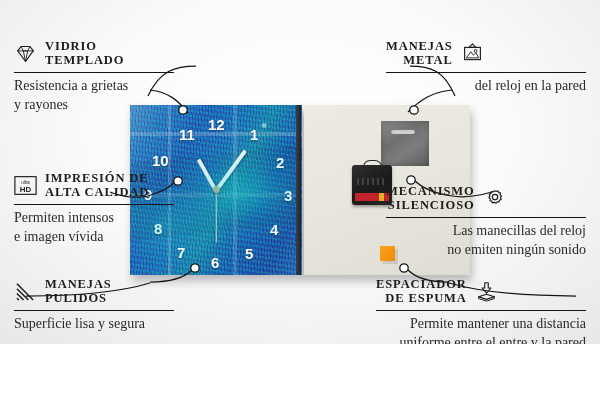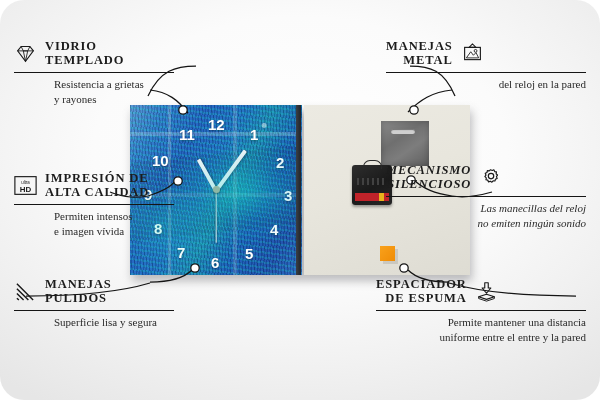--- a/index.html
+++ b/index.html
@@ -2,25 +2,24 @@
 <html><head>
 <meta charset="utf-8">
 <style>
   html,body{margin:0;padding:0;}
   body{
     width:600px;height:400px;overflow:hidden;
     font-family:"Liberation Serif", serif;
     background:#ffffff;
   }
   #stage{
-    position:relative;width:600px;height:400px;
+    position:relative;width:600px;height:344px;
     background:
       radial-gradient(ellipse 460px 300px at 50% 38%, #ffffff 0%, #fbfbfb 45%, #f1f1f1 72%, #e6e6e6 100%);
     overflow:hidden;
-    border-radius:24px;
   }
 
   
   .product{
     position:absolute;left:130px;top:105px;width:340px;height:170px;
   }
   .panel-shadow{
     position:absolute;left:2px;top:6px;width:340px;height:170px;
     background:rgba(40,40,45,.30);
     filter:blur(5px);
@@ -115,22 +114,22 @@
   .feat .head{display:flex;align-items:center;gap:8px;}
   .feat.right .head{}
   .titles{display:flex;flex-direction:column;line-height:1.08;}
   .t-line{
     font-family:"Liberation Serif", serif;font-weight:700;
     font-size:12.5px;letter-spacing:.9px;color:#1c1c1c;white-space:nowrap;
   }
   .feat.right .t-line{text-align:right;}
   .rule{height:1.4px;background:#151515;margin:5px 0 4px 0;}
   .desc{
-    font-family:"Liberation Serif", serif;font-size:11px;color:#2a2a2a;
-    line-height:1.35;white-space:nowrap;margin-left:40px;
+    font-family:"Liberation Serif", serif;font-size:14px;color:#2a2a2a;
+    line-height:1.35;white-space:nowrap;
   }
   .feat.right .desc{text-align:right;}
   .ico{width:23px;height:21px;flex:0 0 auto;display:block;}
 
   
   #wires{position:absolute;left:0;top:0;width:600px;height:400px;pointer-events:none;}
 </style>
 </head>
 <body>
 
@@ -260,21 +259,21 @@
         <path d="M12 1 L8 5 H16 Z" fill="none" stroke="#1a1a1a" stroke-width="1.2"></path>
         <rect x="3" y="5" width="18" height="14" fill="none" stroke="#1a1a1a" stroke-width="1.3"></rect>
         <path d="M5 17 L10 10 L13 14 L16 11 L19 17 Z" fill="none" stroke="#1a1a1a" stroke-width="1"></path>
         <circle cx="15.5" cy="9" r="1.6" fill="none" stroke="#1a1a1a" stroke-width="1"></circle>
       </svg>
     </div>
     <div class="rule" style="width:200px;"></div>
     <div class="desc">del reloj en la pared</div>
   </div>
 
-  <div class="feat right" style="right:14px;top:164px;width:200px;font-style:italic;">
+  <div class="feat right" style="right:14px;top:185px;width:200px;">
     <div class="head">
       <div class="titles">
         <span class="t-line">MECANISMO</span>
         <span class="t-line">SILENCIOSO</span>
       </div>
       <svg class="ico" viewBox="0 0 24 24">
         <path d="M12 3.2 L14 4 L15.8 3.2 L16.8 5.2 L18.8 5.6 L18.4 7.8 L20 9.2 L18.8 11 L19.6 13 L17.6 14 L17.2 16 L15 15.8 L13.6 17.4 L11.8 16.2 L9.8 17 L8.8 15 L6.8 14.6 L7.2 12.4 L5.6 11 L6.8 9.2 L6 7.2 L8 6.2 L8.4 4.2 L10.6 4.4 Z" fill="none" stroke="#1a1a1a" stroke-width="1.35" stroke-linejoin="round"></path>
         <circle cx="12.6" cy="10.4" r="3.1" fill="none" stroke="#1a1a1a" stroke-width="1.35"></circle>
       </svg>
     </div>

